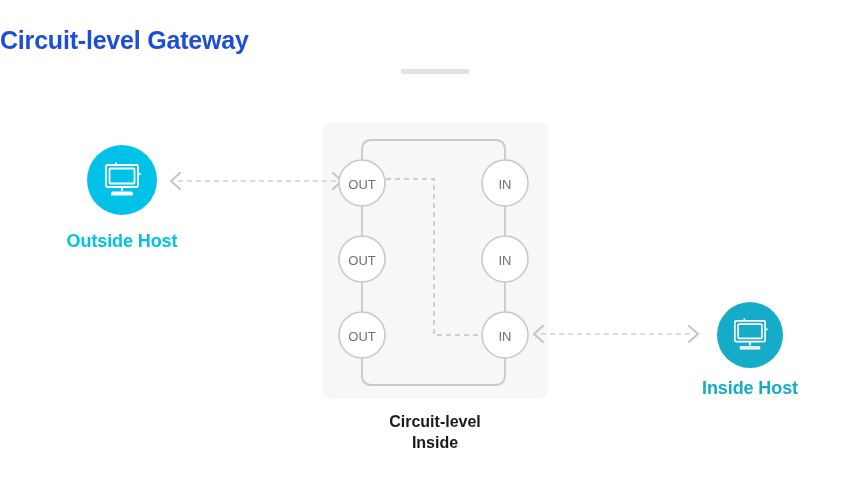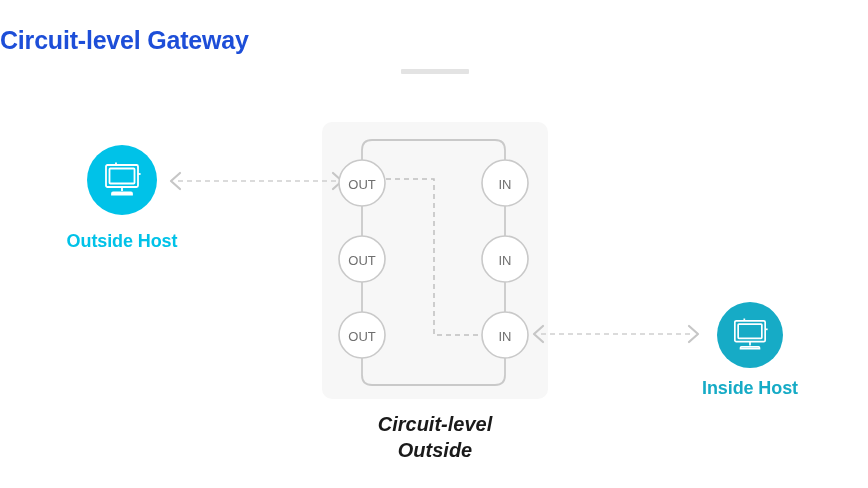--- a/index.html
+++ b/index.html
@@ -152,25 +152,24 @@
 
   .monitor-icon svg { display: block; }
 
   
   #gateway-caption {
     position: absolute;
     left: 335px;
     top: 411px;
     width: 200px;
     text-align: center;
-    font-size: 20px;
+    font-size: 16px;
     font-weight: bold;
     line-height: 1.32;
     color: #1a1a1a;
-    font-style: italic;
   }
 </style>
 </head>
 <body>
 
 <div id="diagram-root">
 
   <div id="page-title">Circuit-level Gateway</div>
   <div id="title-divider"></div>
 
@@ -261,16 +260,16 @@
           <line x1="15" y1="4" x2="15" y2="1.6"></line>
           <line x1="37" y1="13" x2="39.6" y2="13"></line>
         </svg>
       </span>
     </div>
     <div class="host-name">Inside Host</div>
   </div>
 
   <div id="gateway-caption">
     <div>Circuit-level</div>
-    <div>Outside</div>
+    <div>Inside</div>
   </div>
 
 </div>
 
 </body></html>

